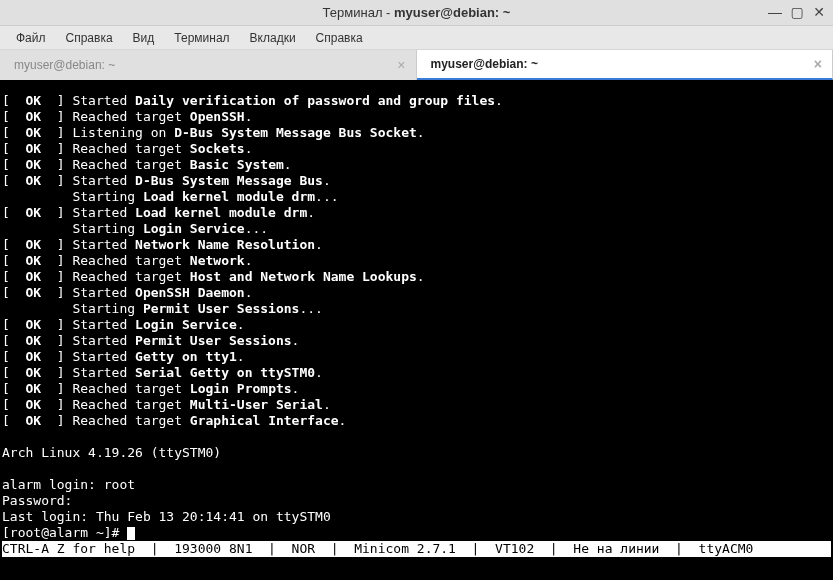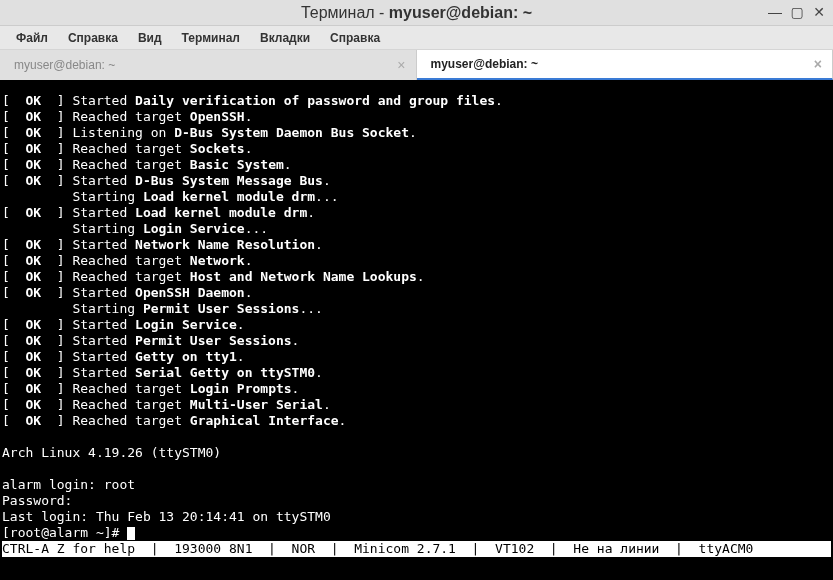--- a/index.html
+++ b/index.html
@@ -17,21 +17,21 @@
     .titlebar {
       height: 26px;
       background: #e0e0e0;
       display: flex;
       align-items: center;
       justify-content: center;
       position: relative;
       border-bottom: 1px solid #ccc;
     }
     .titlebar-text {
-      font-size: 16px;
+      font-size: 13px;
       color: #333;
     }
     .titlebar-text .tw-bold { font-weight: bold; }
     .window-controls {
       position: absolute;
       right: 4px;
       top: 2px;
       display: flex;
       gap: 2px;
     }
@@ -46,21 +46,20 @@
       cursor: pointer;
     }
     .menubar {
       height: 24px;
       background: #e8e8e8;
       display: flex;
       align-items: center;
       padding-left: 6px;
       gap: 0;
       border-bottom: 1px solid #d5d5d5;
-      font-weight: bold;
     }
     .menu-item {
       font-size: 12px;
       color: #333;
       padding: 4px 10px;
       cursor: pointer;
     }
     .tabbar {
       height: 30px;
       background: #e8e8e8;
@@ -148,21 +147,21 @@
     <span class="tab-close">×</span>
   </div>
   <div class="tab active">
     <span>myuser@debian: ~</span>
     <span class="tab-close">×</span>
   </div>
 </div>
 
 <div class="terminal" id="terminal">[  <span class="b">OK</span>  ] Started <span class="b">Daily verification of password and group files</span>.
 [  <span class="b">OK</span>  ] Reached target <span class="b">OpenSSH</span>.
-[  <span class="b">OK</span>  ] Listening on <span class="b">D-Bus System Daemon Bus Socket</span>.
+[  <span class="b">OK</span>  ] Listening on <span class="b">D-Bus System Message Bus Socket</span>.
 [  <span class="b">OK</span>  ] Reached target <span class="b">Sockets</span>.
 [  <span class="b">OK</span>  ] Reached target <span class="b">Basic System</span>.
 [  <span class="b">OK</span>  ] Started <span class="b">D-Bus System Message Bus</span>.
          Starting <span class="b">Load kernel module drm</span>...
 [  <span class="b">OK</span>  ] Started <span class="b">Load kernel module drm</span>.
          Starting <span class="b">Login Service</span>...
 [  <span class="b">OK</span>  ] Started <span class="b">Network Name Resolution</span>.
 [  <span class="b">OK</span>  ] Reached target <span class="b">Network</span>.
 [  <span class="b">OK</span>  ] Reached target <span class="b">Host and Network Name Lookups</span>.
 [  <span class="b">OK</span>  ] Started <span class="b">OpenSSH Daemon</span>.

